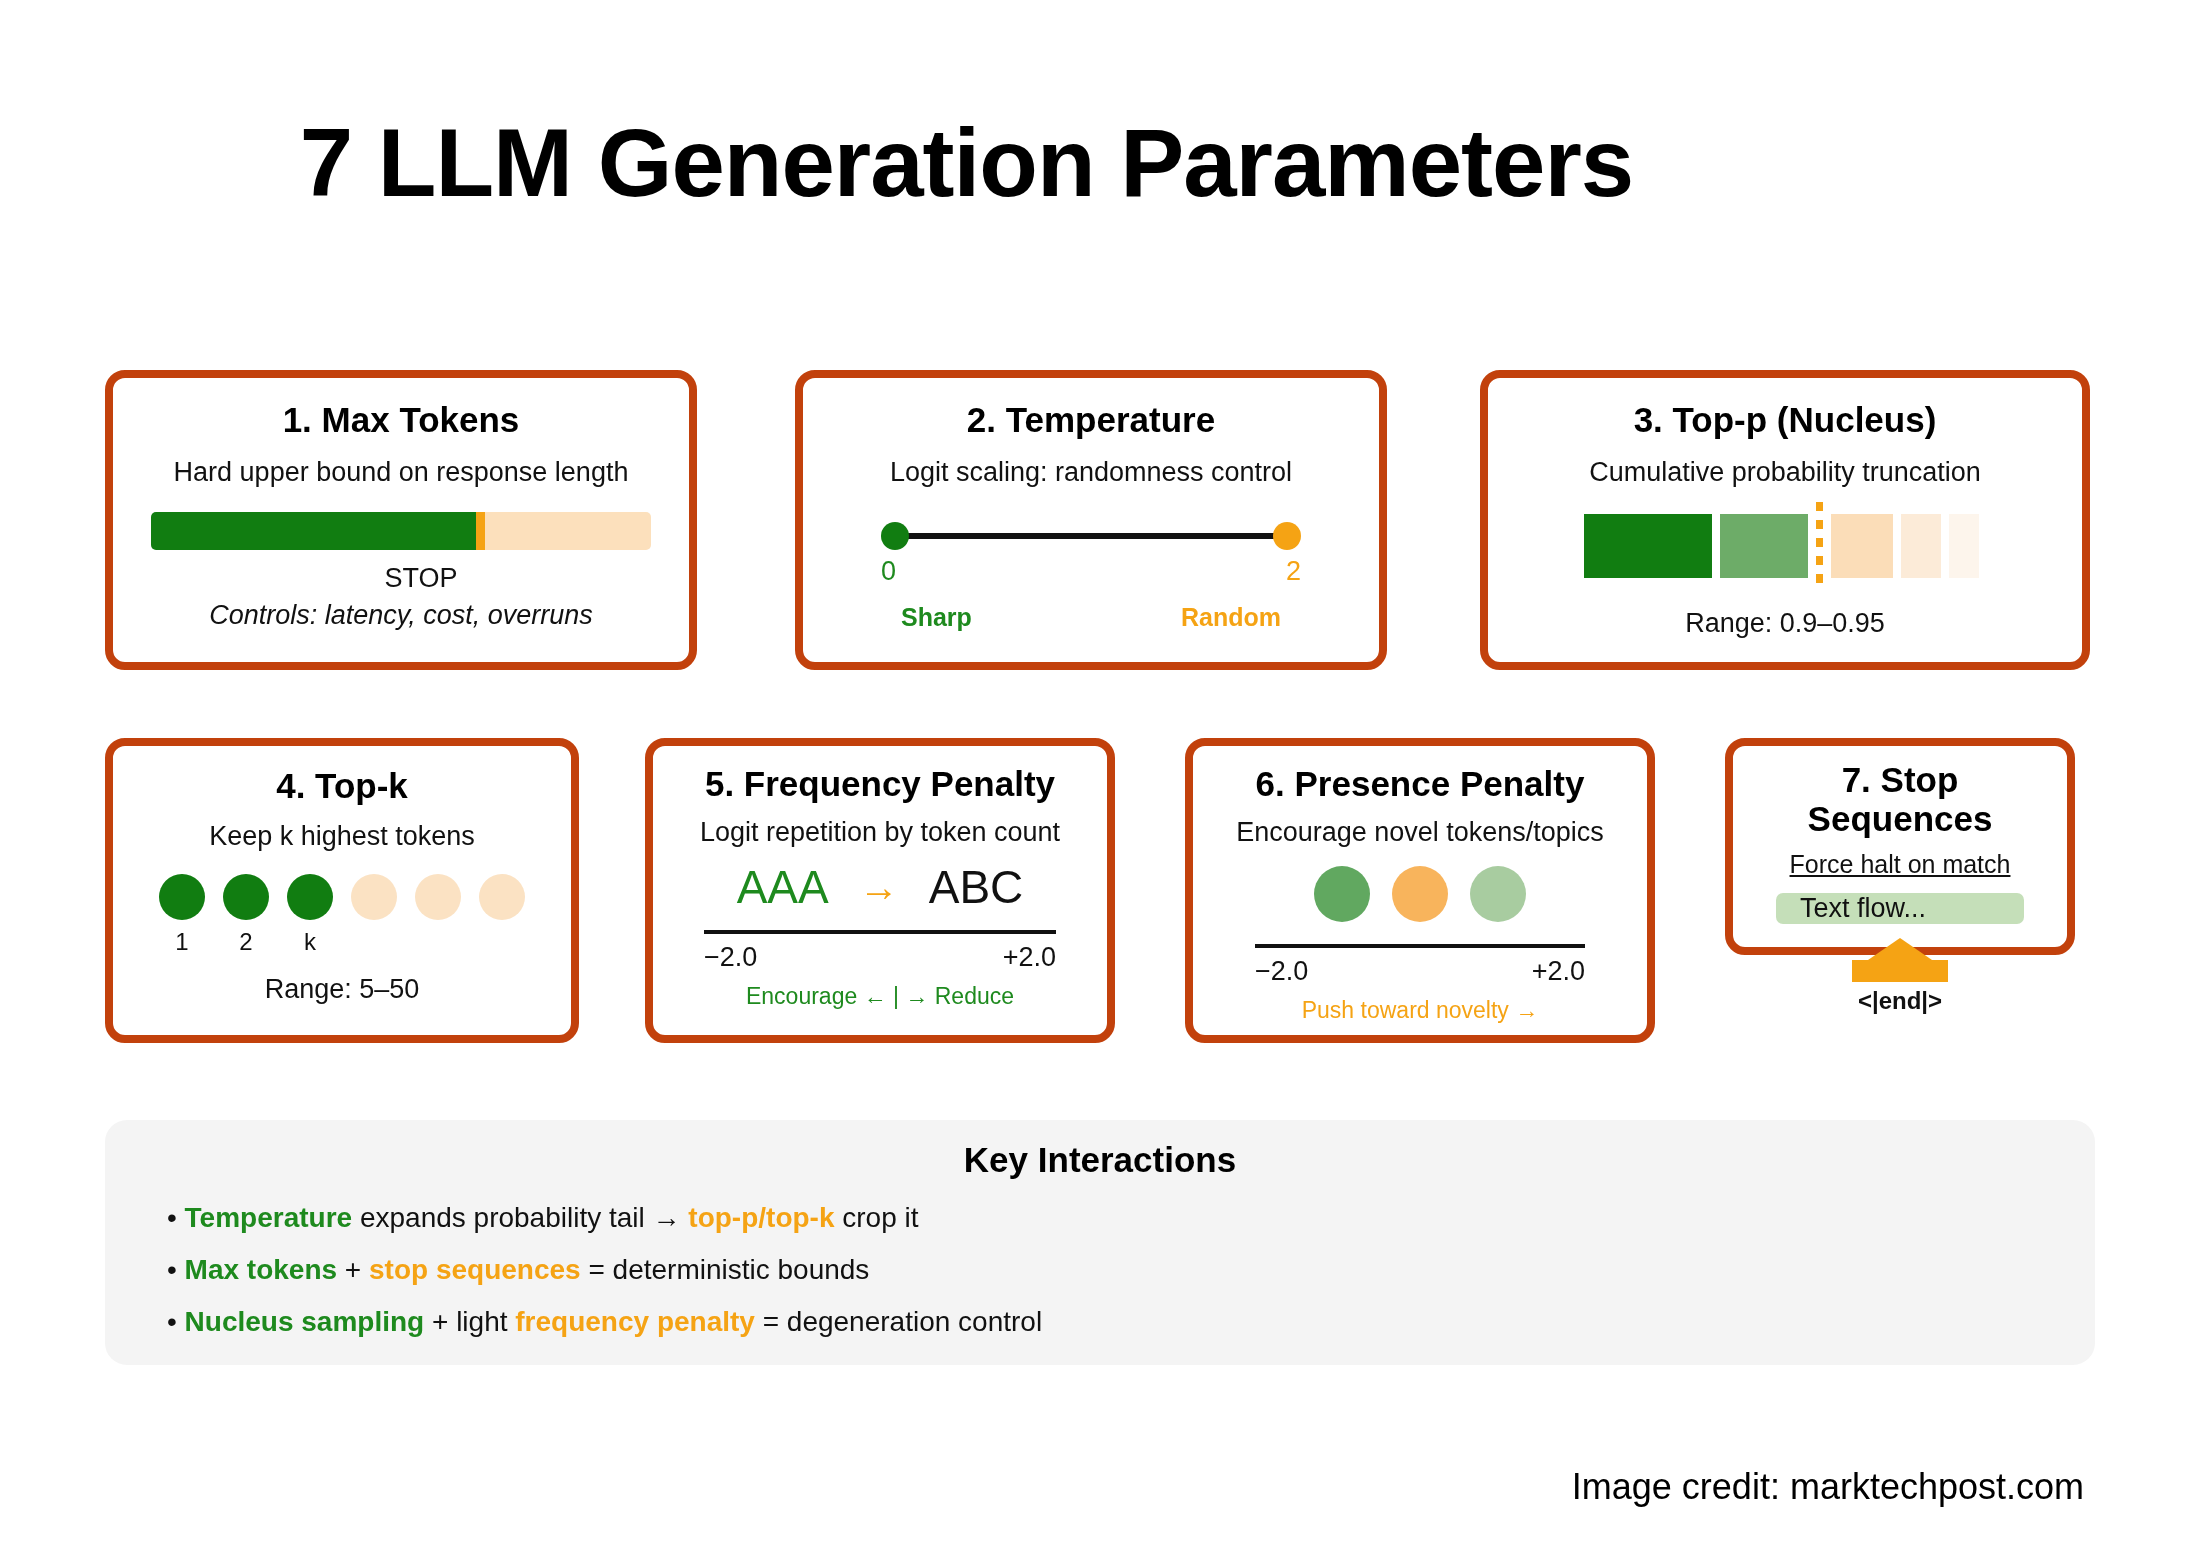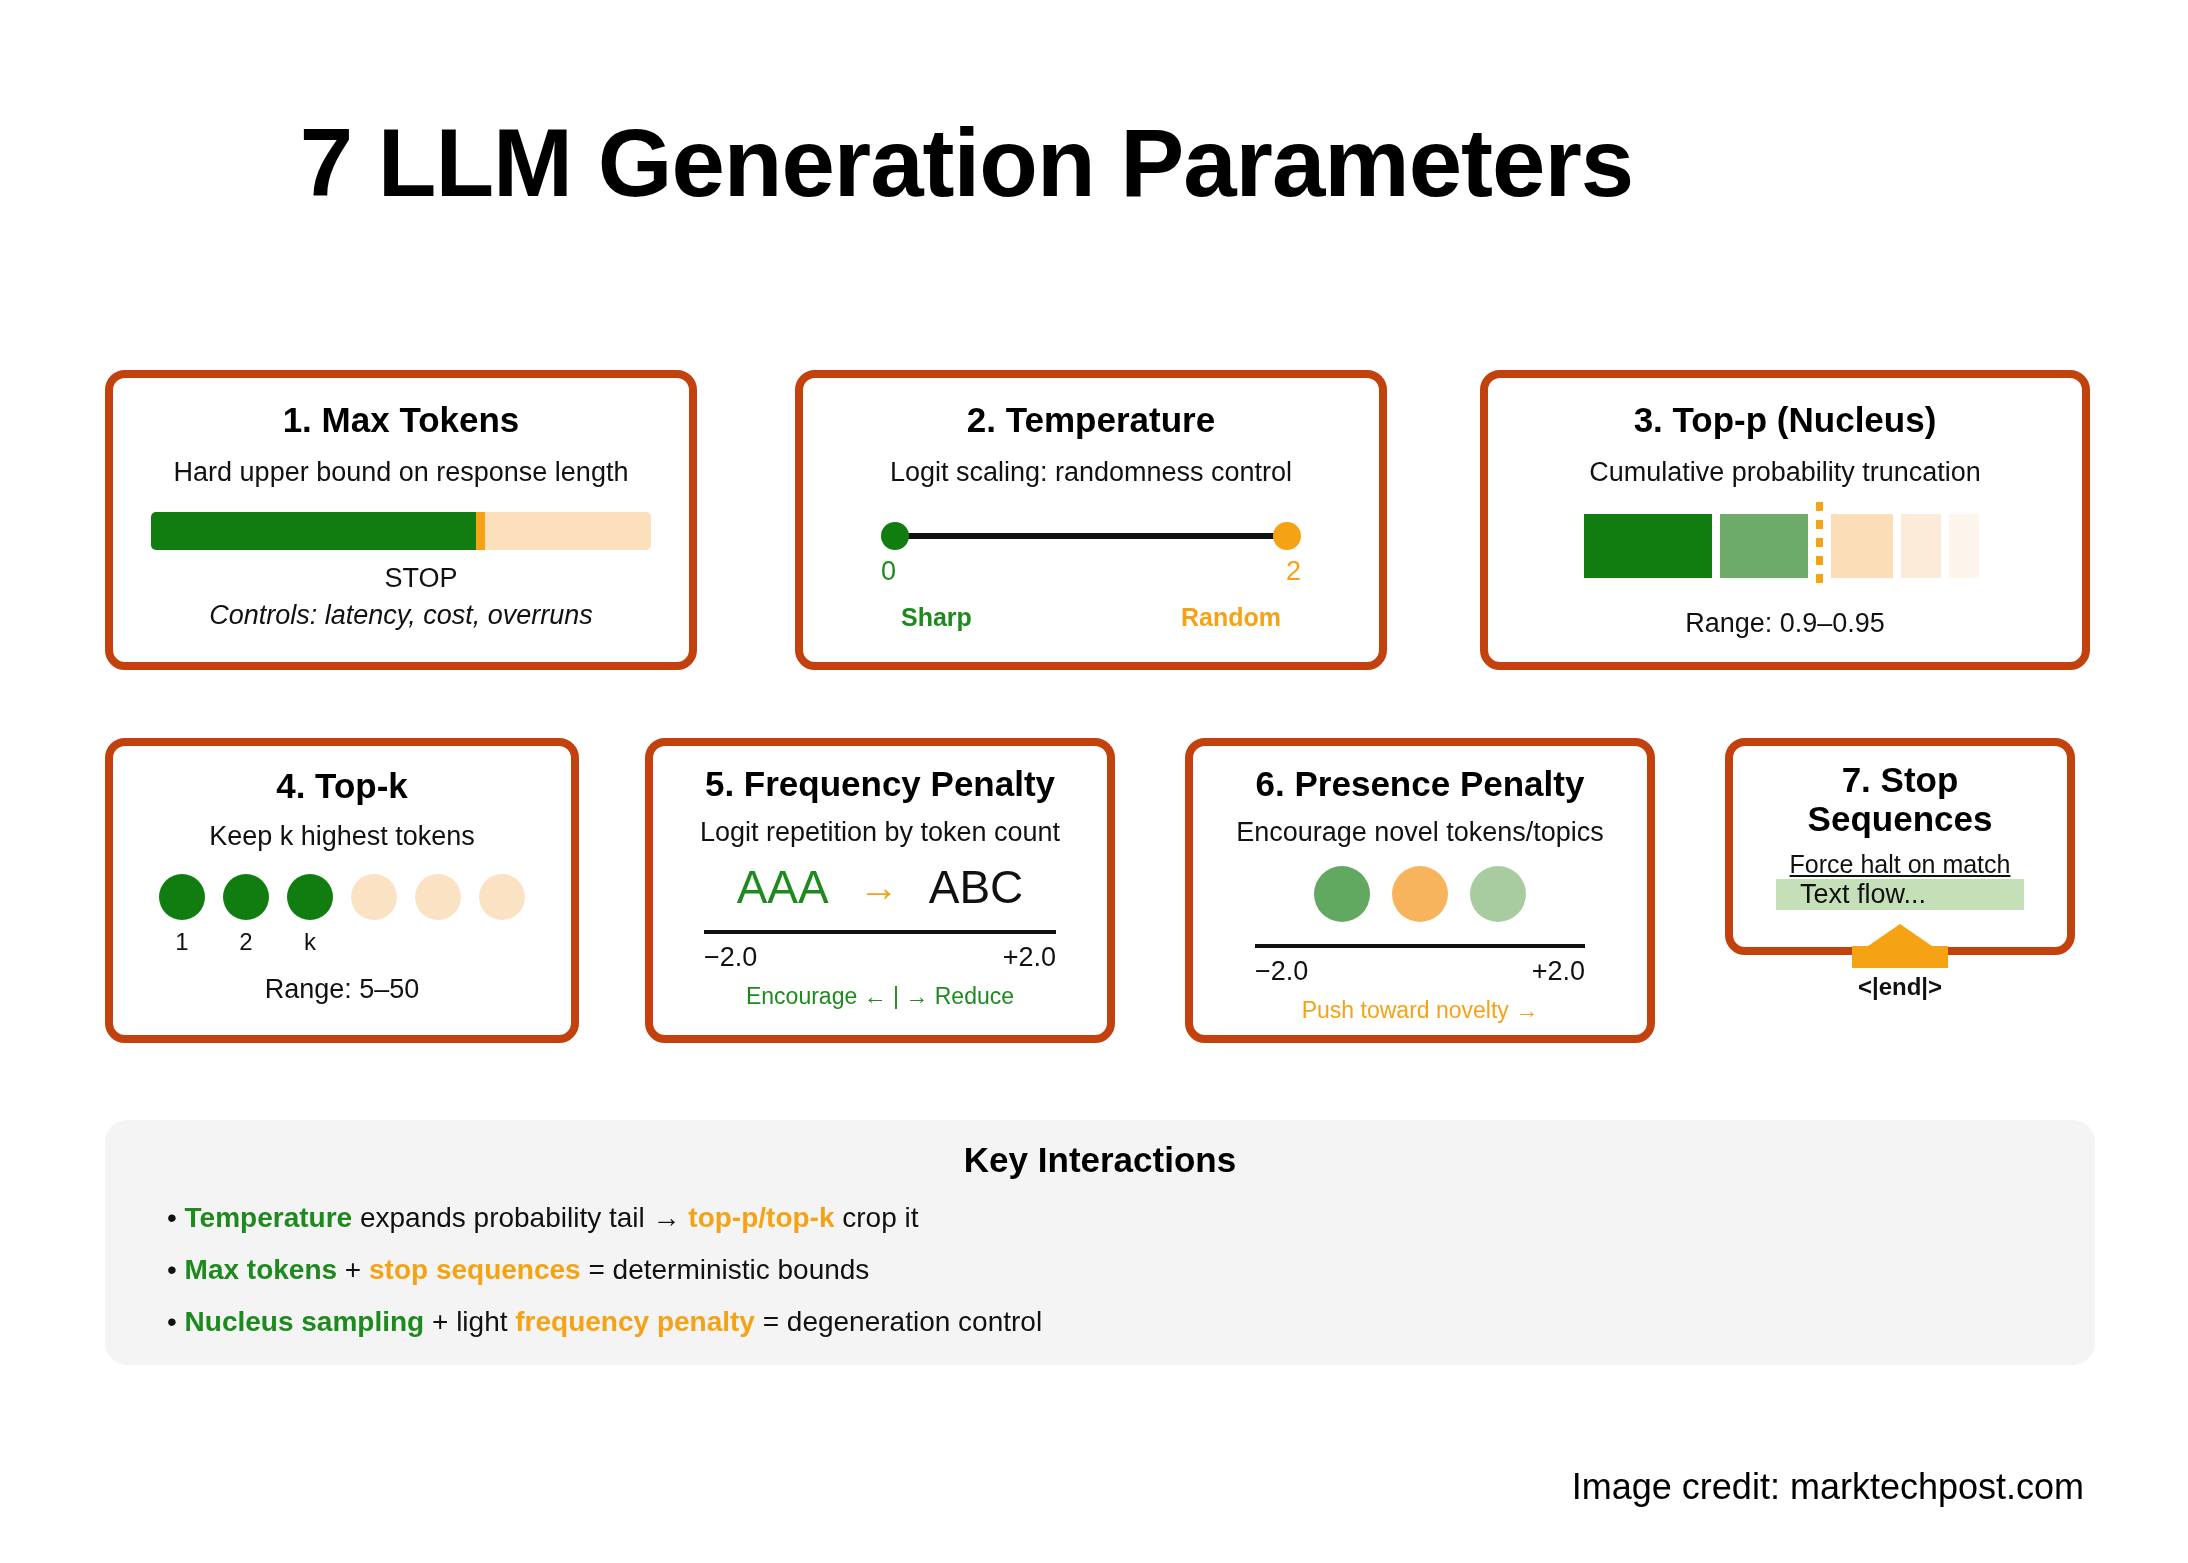--- a/index.html
+++ b/index.html
@@ -234,24 +234,25 @@
     height: 56px;
     border-radius: 50%;
   }
   #card-pres-penalty .scale-line { width: 330px; margin-top: 22px; }
   #card-pres-penalty .scale-ends { width: 330px; }
 
   
   #card-stop-seq .card-title { margin-top: 14px; }
   #card-stop-seq .card-sub   { margin-top: 12px; font-size: 25px; text-decoration: underline; }
   .flow-pill {
+    margin-top: 14px;
     width: 248px;
     height: 48px;
     background: #C5DFB9;
-    border-radius: 0;
+    border-radius: 7px;
     display: flex;
     align-items: center;
     padding-left: 24px;
     box-sizing: border-box;
     font-size: 27px;
     color: #111111;
   }
   .stop-marker {
     margin-top: 14px;
     width: 100px;

